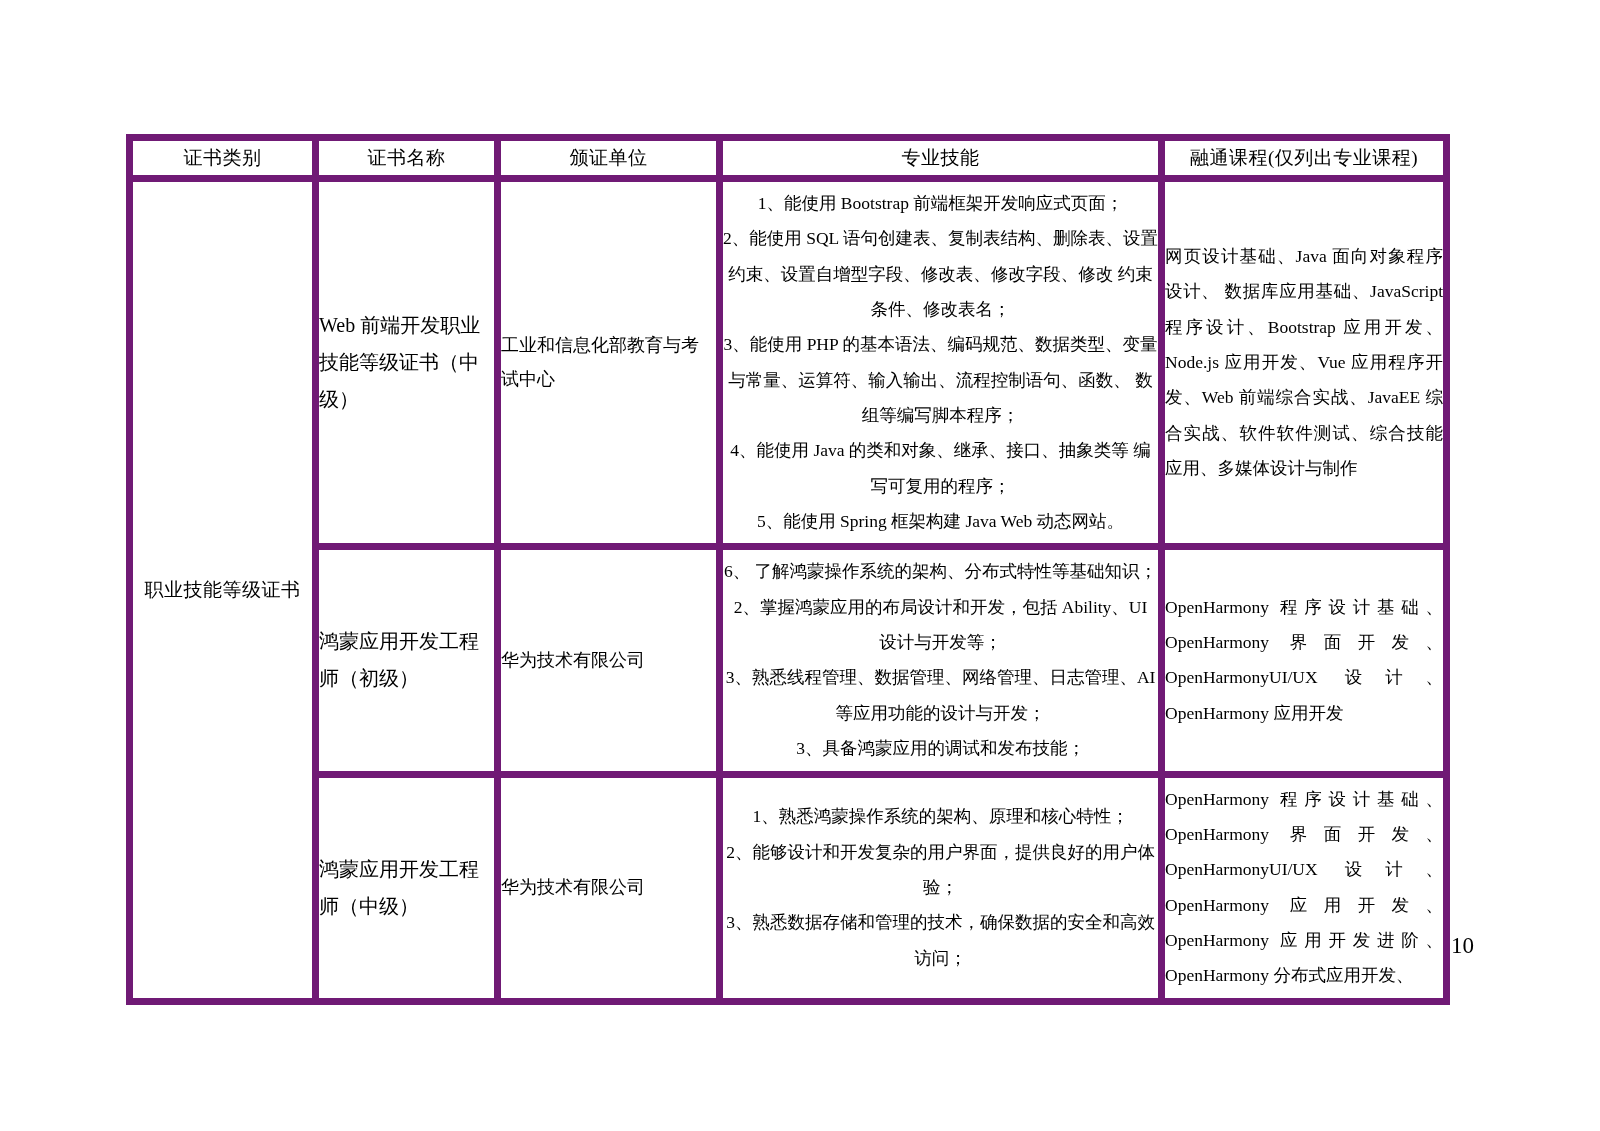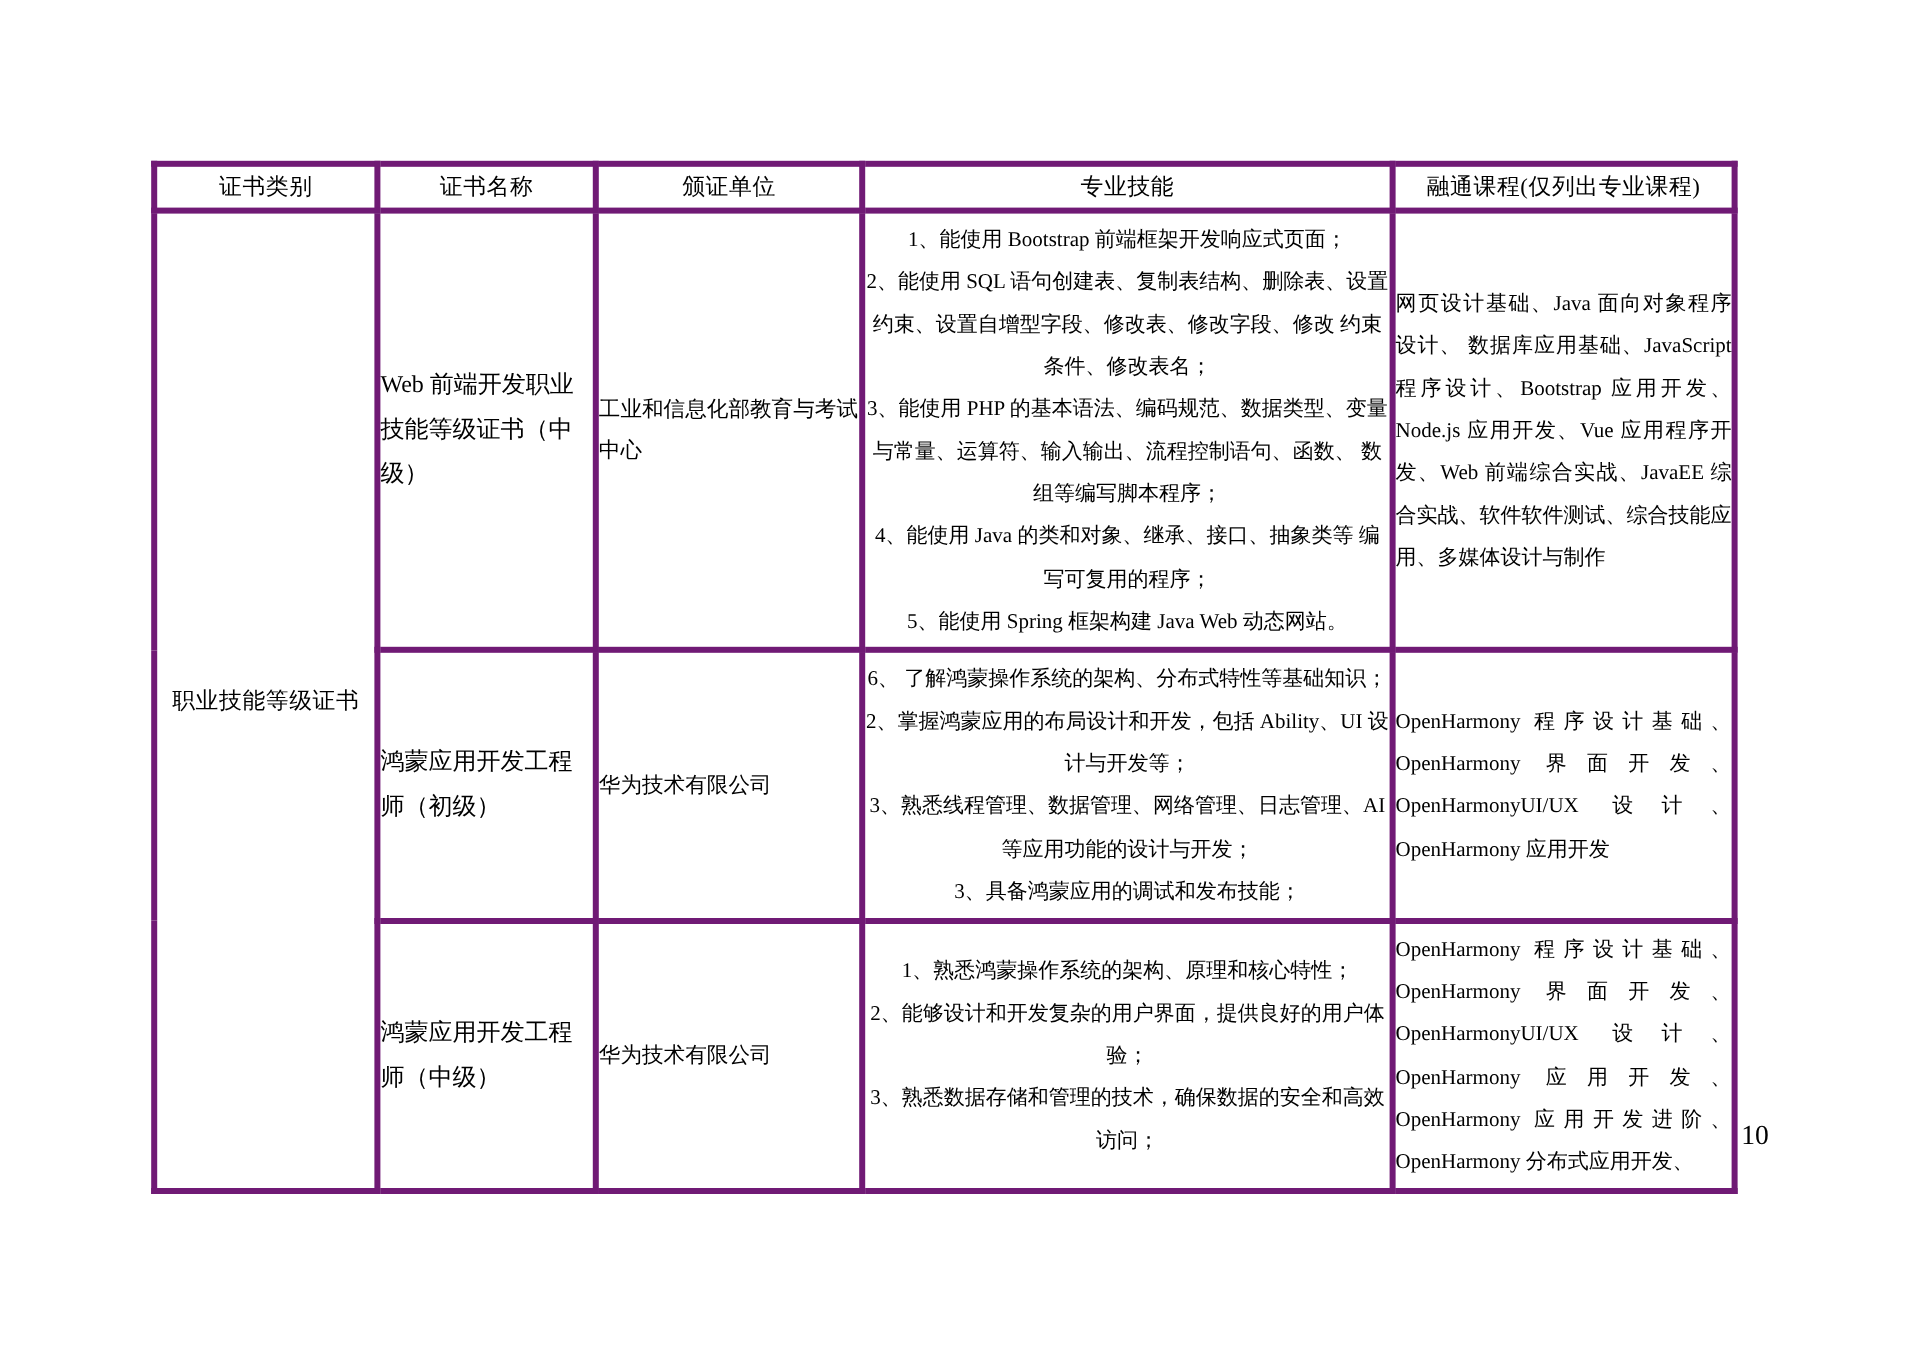--- a/index.html
+++ b/index.html
@@ -25,21 +25,21 @@
   }
   table.cert-table {
     position: absolute;
     left: 126px;
     top: 134px;
     width: 1317px;
     border-collapse: collapse;
     table-layout: fixed;
   }
   table.cert-table td, table.cert-table th {
-    border: 5px solid #701a75;
+    border: 7px solid #701a75;
     vertical-align: middle;
     padding: 4px 0;
     box-sizing: border-box;
   }
   thead th {
     font-weight: normal;
     text-align: center;
     font-size: 19px;
     height: 38px;
     letter-spacing: 0.5px;

